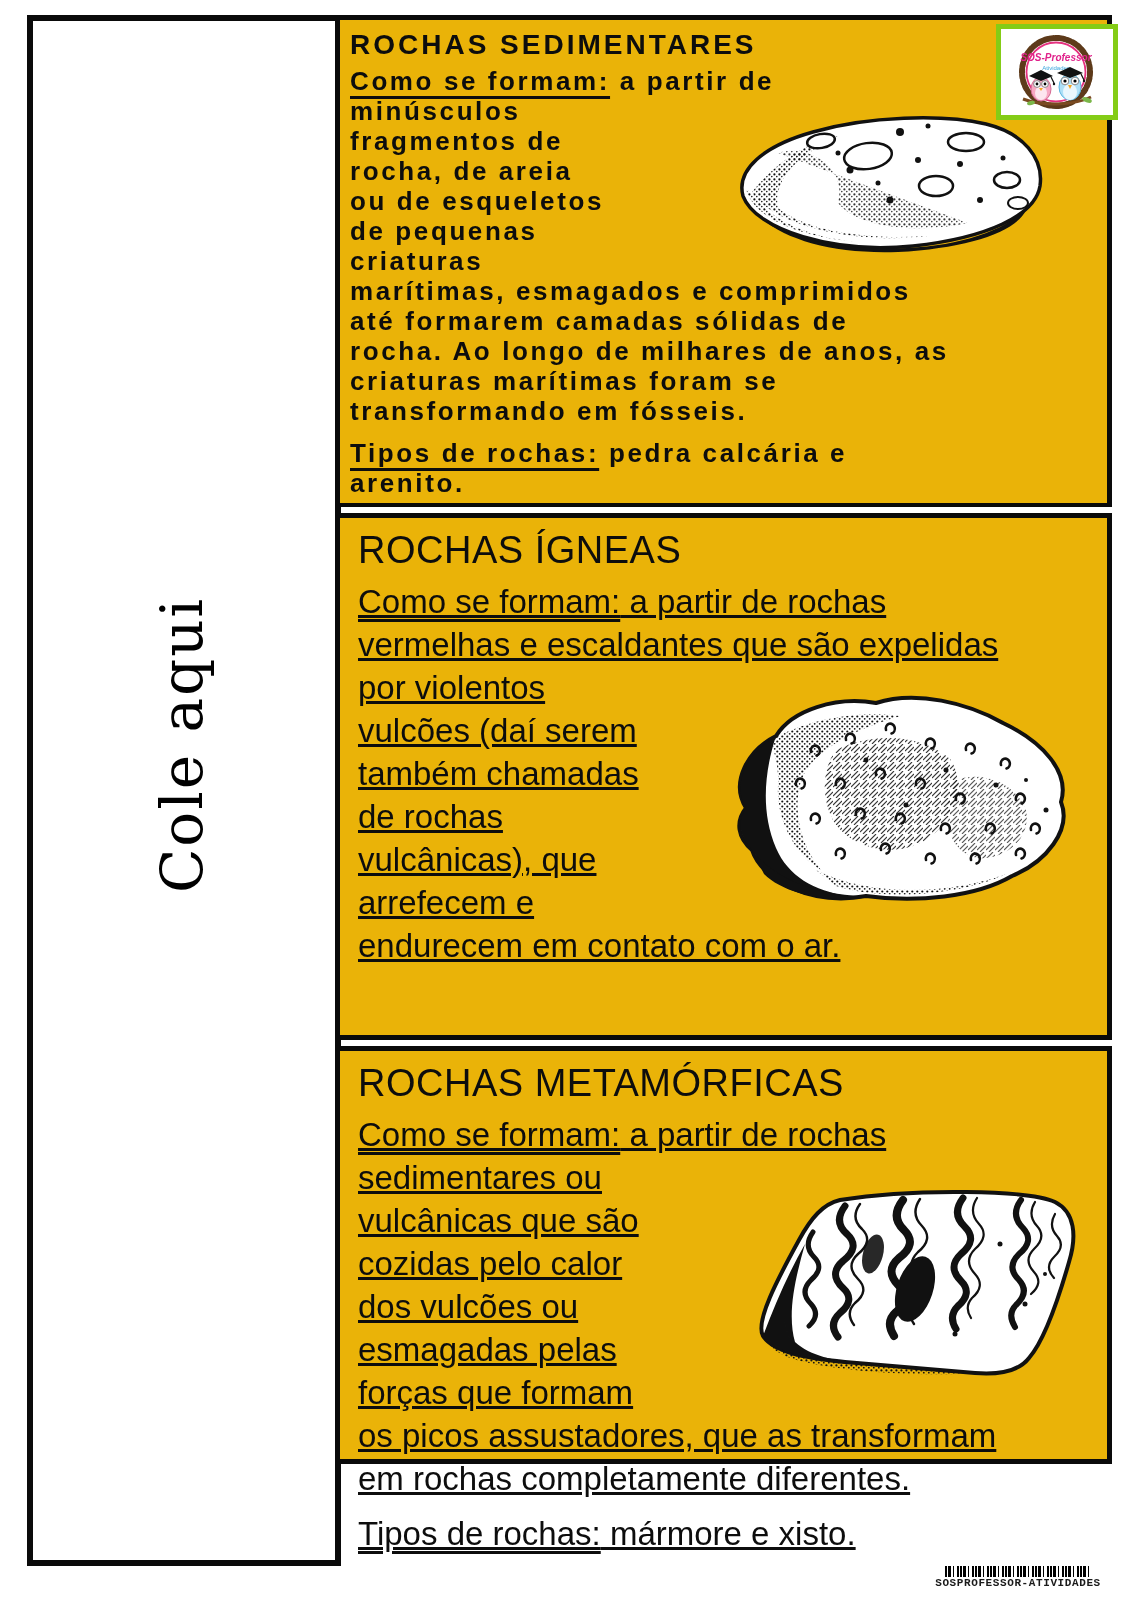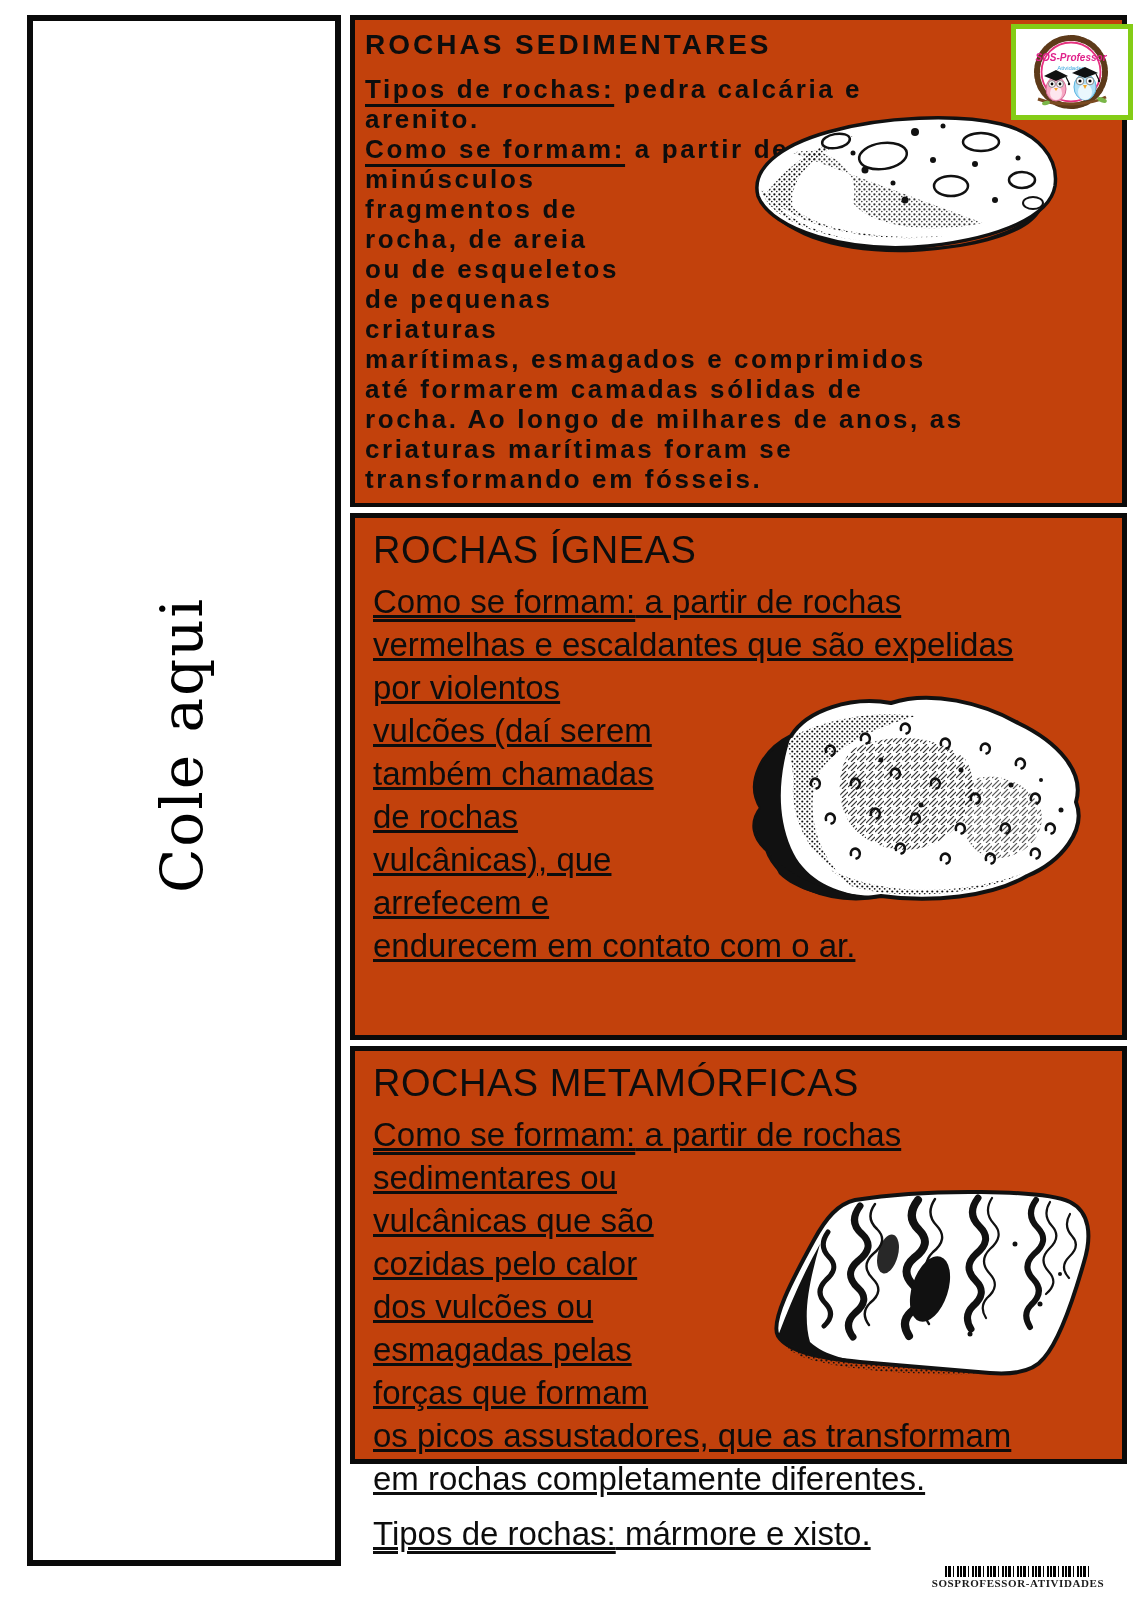--- a/index.html
+++ b/index.html
@@ -9,21 +9,21 @@
   
   .leftbox{position:absolute;left:27px;top:15px;width:314px;height:1551px;
            border:6px solid #0a0a0a;box-sizing:border-box;background:#fff;}
   .cole{position:absolute;left:182px;top:745px;
         transform:translate(-50%,-50%) rotate(-90deg);
         font-family:"DejaVu Serif",serif;font-size:58px;letter-spacing:2px;
         white-space:nowrap;color:#000;}
 
   
   .card{position:absolute;left:335px;width:777px;box-sizing:border-box;
-        background:#c2410c;border:5px solid #0a0a0a;margin-left:15px;}
+        background:#eab308;border:5px solid #0a0a0a;}
   .card1{top:15px;height:492px;padding:6px 8px 0 10px;border-bottom-width:4px;}
   .card2{top:513px;height:527px;padding:12px 8px 0 18px;}
   .card3{top:1046px;height:418px;padding:12px 8px 0 18px;}
 
   .card1 .title{font-size:28px;font-weight:bold;letter-spacing:3px;
                 line-height:34px;margin:2px 0 4px 0;}
   .card1 .body{font-size:26px;font-weight:bold;letter-spacing:2.6px;line-height:30px;}
   .card1 .tipos{margin-top:12px;}
 
   .card2 .title,.card3 .title{font-size:38px;letter-spacing:0.5px;
@@ -43,50 +43,50 @@
   
   .logoframe{position:absolute;left:656px;top:4px;width:112px;height:86px;
              border:5px solid #84cc16;background:#fff;}
 
   
   .barcode{position:absolute;left:945px;top:1566px;width:146px;height:11px;
            background:repeating-linear-gradient(90deg,
              #000 0 2px,#fff 2px 3px,#000 3px 6px,#fff 6px 8px,
              #000 8px 9px,#fff 9px 12px,#000 12px 14px,#fff 14px 15px);}
   .wm{position:absolute;left:928px;top:1577px;width:180px;text-align:center;
-      font-family:Liberation Serif, serif;font-size:11px;font-weight:bold;
+      font-family:Liberation Mono, monospace;font-size:11px;font-weight:bold;
       letter-spacing:0.6px;color:#1a1a1a;}
 </style>
 </head>
 <body>
 
 <div class="page">
 
   <div class="leftbox"></div>
   <div class="cole">Cole aqui</div>
 
   <div class="card card1">
     <div class="title">ROCHAS SEDIMENTARES</div>
-    <div class="body tipos">
-      <span class="u">Tipos de rochas:</span><span class="pre"> pedra calcária e
-arenito.</span>
-    </div>
     <div class="body">
       <span class="u">Como se formam:</span><span class="pre"> a partir de
 minúsculos
 fragmentos de
 rocha, de areia
 ou de esqueletos
 de pequenas
 criaturas
 marítimas, esmagados e comprimidos
 até formarem camadas sólidas de
 rocha. Ao longo de milhares de anos, as
 criaturas marítimas foram se
 transformando em fósseis.</span>
+    </div>
+    <div class="body tipos">
+      <span class="u">Tipos de rochas:</span><span class="pre"> pedra calcária e
+arenito.</span>
     </div>
 
     <svg class="rock rock1" viewBox="0 0 334 150">
       <defs>
         <pattern id="st1" width="5" height="5" patternUnits="userSpaceOnUse">
           <circle cx="1.4" cy="1.4" r="1.1" fill="#111"></circle>
           <circle cx="3.8" cy="3.6" r="0.8" fill="#111"></circle>
         </pattern>
       </defs>
       <path d="M25,88 C18,62 45,38 95,24 C150,8 225,6 268,16 C305,25 326,50 322,78 C317,108 268,130 195,138 C115,146 38,122 25,88 Z" fill="#fff" stroke="#111" stroke-width="3.5"></path>

